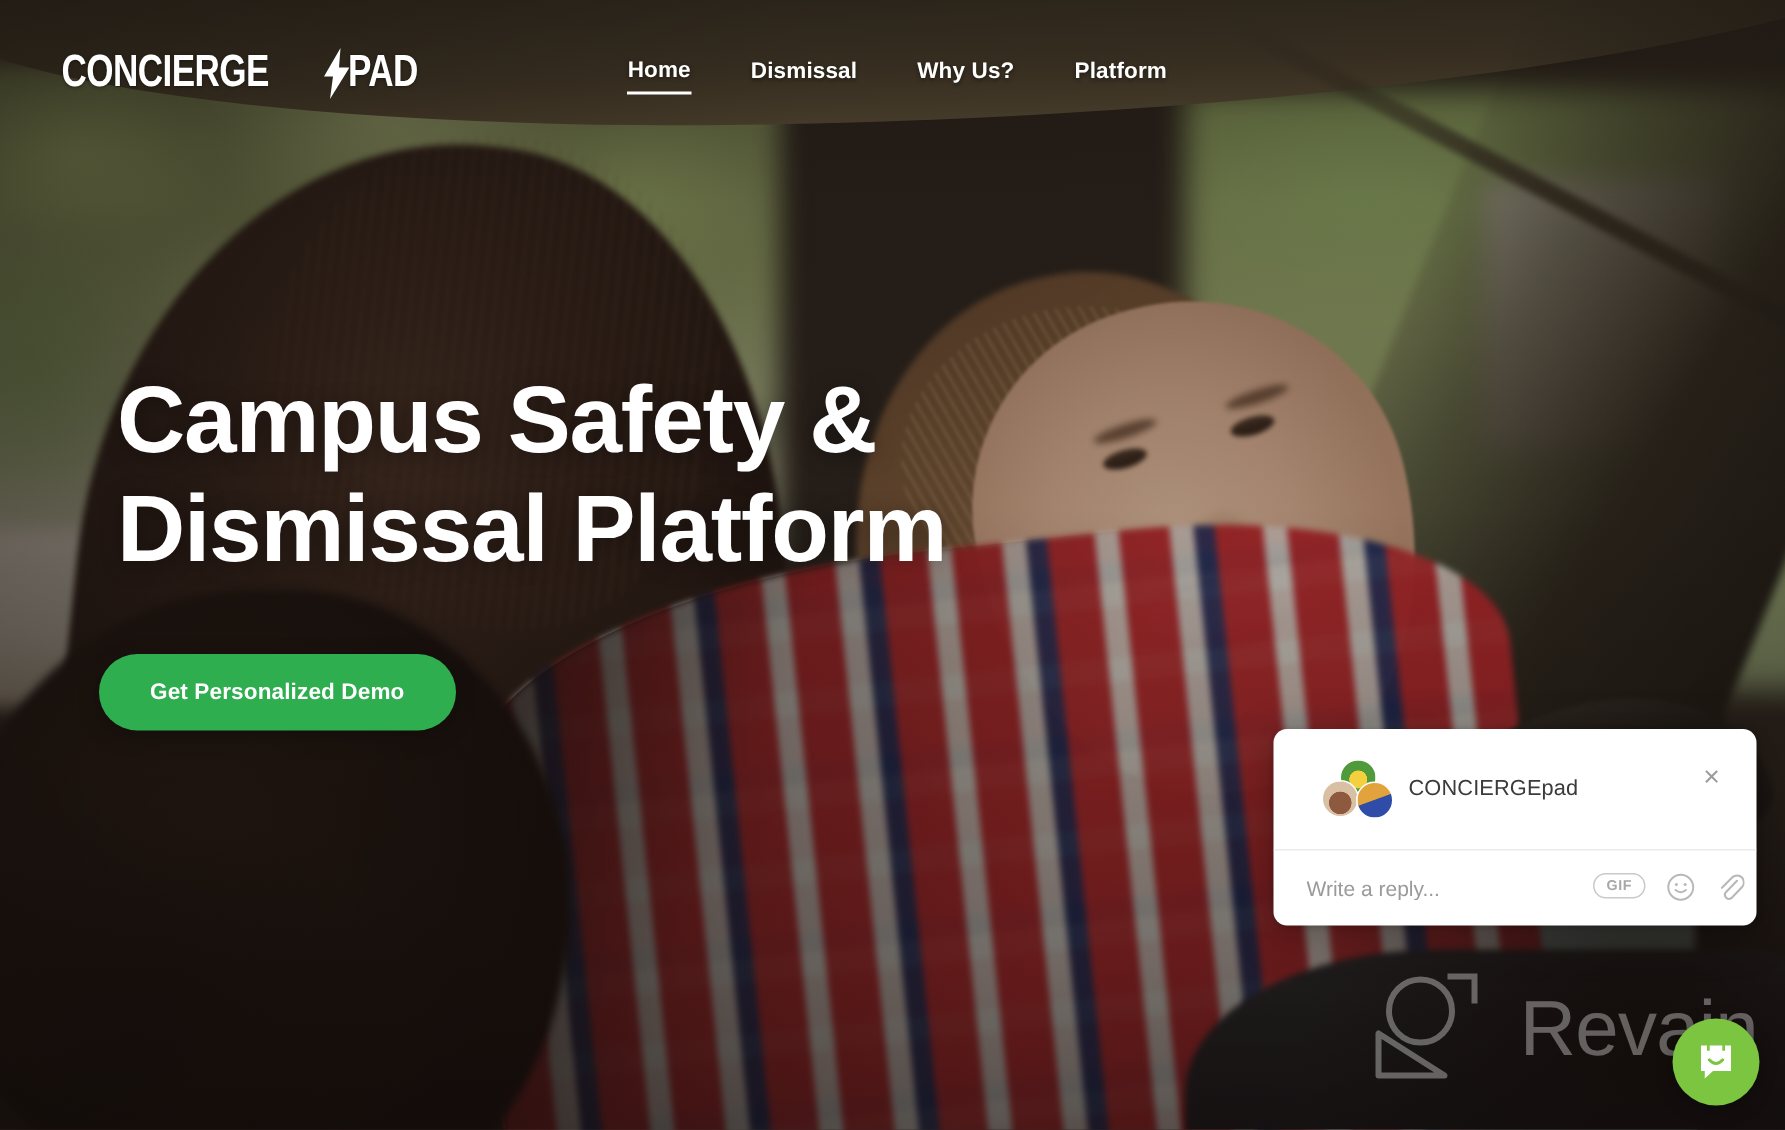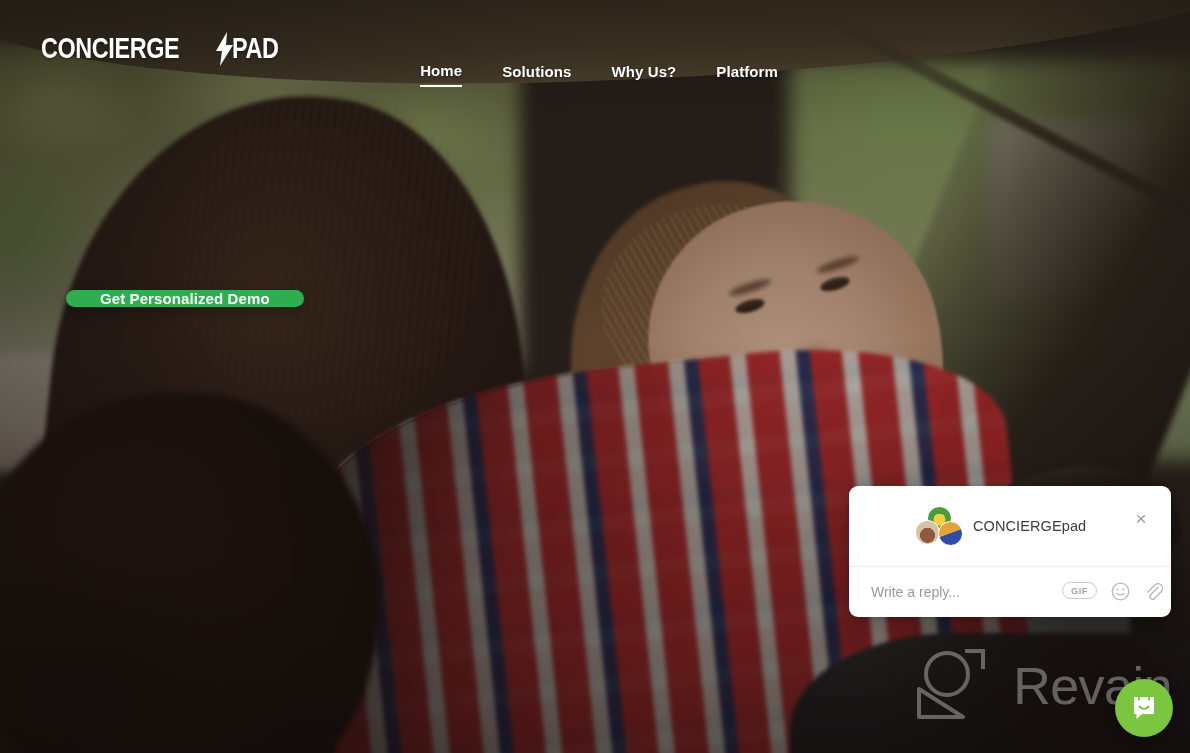--- a/index.html
+++ b/index.html
@@ -343,21 +343,20 @@
     top: 1px;
   }
   .logo-bolt svg { display: block; }
 
   .nav-links {
     position: absolute;
     right: 180px; top: 38px;
     display: flex;
     gap: 40px;
     align-items: center;
-    margin-top: 24px;
   }
   .nav-link {
     color: #ffffff;
     font-size: 15px;
     font-weight: 700;
     letter-spacing: .1px;
     text-decoration: none;
     padding-bottom: 6px;
     cursor: pointer;
     text-shadow: 0 1px 3px rgba(0,0,0,.45);
@@ -386,21 +385,21 @@
 
   .cta {
     display: inline-block;
     margin-top: 46px;
     margin-left: -12px;
     background: #2eae4e;
     color: #ffffff;
     font-size: 15px;
     font-weight: 700;
     letter-spacing: .1px;
-    padding: 0 34px;
+    padding: 17px 34px;
     border: none;
     border-radius: 999px;
     cursor: pointer;
     box-shadow: 0 4px 14px rgba(0,0,0,.25);
   }
 
   
   .watermark {
     position: absolute;
     right: 18px; bottom: 28px;
@@ -424,21 +423,21 @@
   .chat-widget {
     position: absolute;
     left: 849px; top: 486px;
     width: 322px;
     background: #ffffff;
     border-radius: 9px;
     box-shadow: 0 6px 30px rgba(0,0,0,.28), 0 1px 4px rgba(0,0,0,.18);
     z-index: 40;
     overflow: hidden;
   }
-  .chat-body { padding: 20px 22px 20px 22px; margin-left: 44px; }
+  .chat-body { padding: 20px 22px 20px 32px; }
   .chat-head {
     display: flex;
     align-items: center;
     position: relative;
     min-height: 34px;
   }
   .avatars {
     position: relative;
     width: 48px; height: 40px;
     flex: 0 0 48px;
@@ -611,27 +610,31 @@
       <span class="logo-bolt">
         <svg width="17" height="34" viewBox="0 0 17 34" aria-hidden="true">
           <polygon points="11,0 0,19 6,19 4,34 17,13 10,13" fill="#ffffff"></polygon>
         </svg>
       </span>
       <span class="logo-word">PAD</span>
     </div>
 
     <nav class="nav-links">
       <a class="nav-link active" href="#">Home</a>
-      <a class="nav-link" href="#">Solutions</a>
+      <a class="nav-link" href="#">Dismissal</a>
       <a class="nav-link" href="#">Why Us?</a>
       <a class="nav-link" href="#">Platform</a>
     </nav>
   </div>
 
   <div class="hero">
+    <h1>
+      <span class="line">Campus Safety &amp;</span>
+      <span class="line">Dismissal Platform</span>
+    </h1>
     <button class="cta">Get Personalized Demo</button>
   </div>
 
   <div class="watermark">
     <span>
       <svg width="86" height="78" viewBox="0 0 86 78" aria-hidden="true">
         <circle cx="34" cy="27" r="21" fill="none" stroke="#ffffff" stroke-width="4"></circle>
         <path d="M52 4 L70 4 L70 22" fill="none" stroke="#ffffff" stroke-width="4"></path>
         <path d="M6 42 L6 70 L50 70 Z" fill="none" stroke="#ffffff" stroke-width="4" stroke-linejoin="round"></path>
       </svg>

